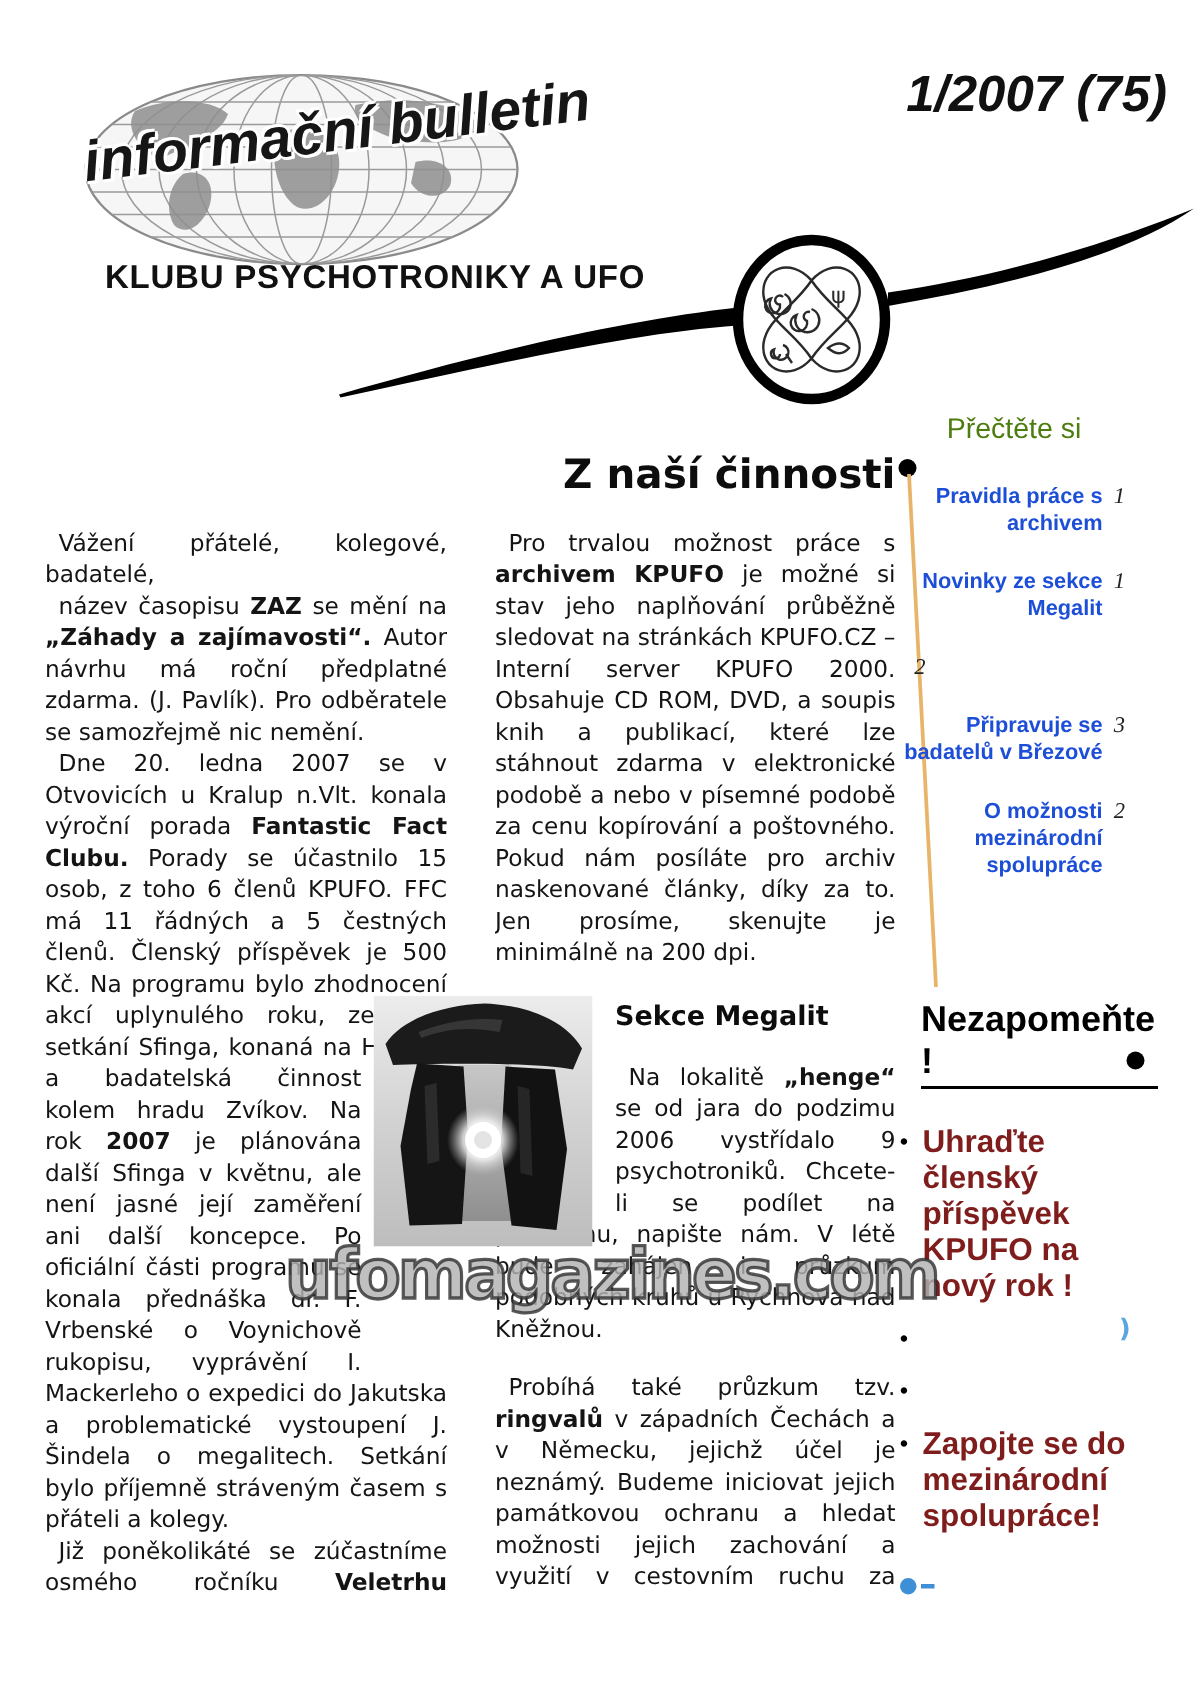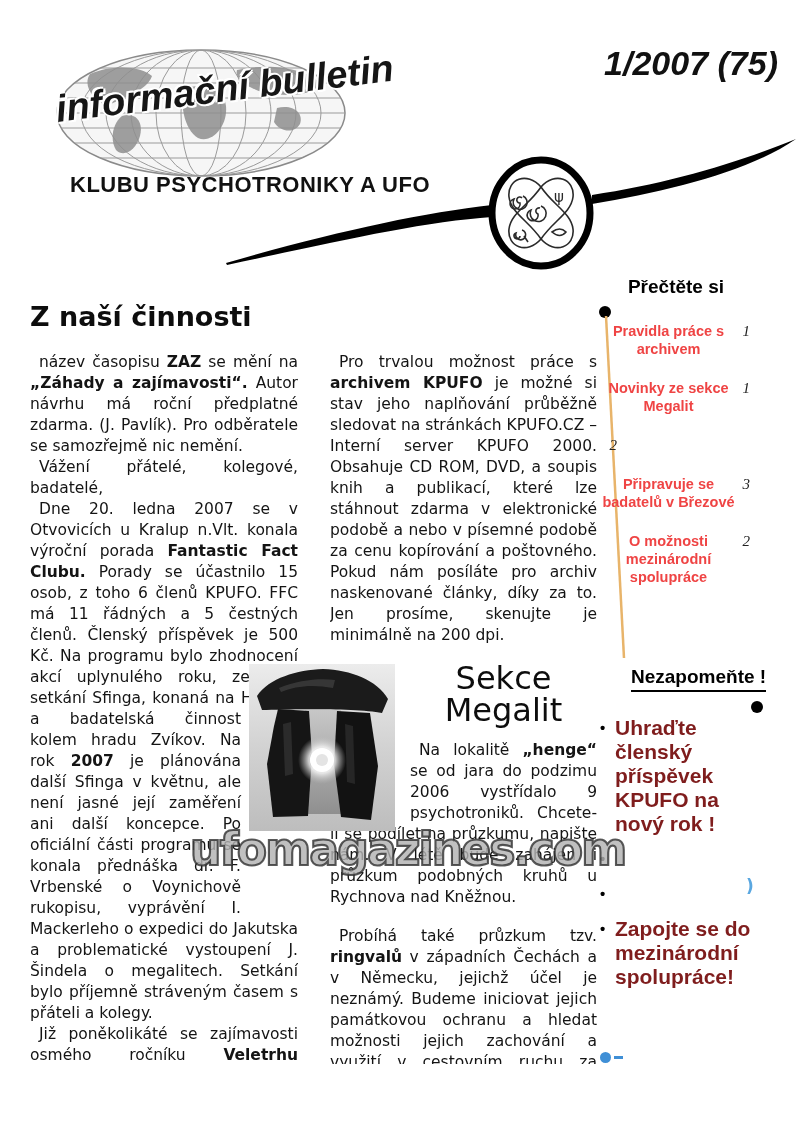--- a/index.html
+++ b/index.html
@@ -24,45 +24,45 @@
   .dot{position:absolute;border-radius:50%;background:#000;}
   .dot-toc{left:599px;top:306px;width:12px;height:12px;}
   .dot-rem{left:751px;top:701px;width:12px;height:12px;}
   .dot-blue{left:600px;top:1052px;width:11px;height:11px;background:#3f8fd6;}
   .dash-blue{position:absolute;left:614px;top:1056px;width:9px;height:3px;background:#3f8fd6;}
   .paren-blue{position:absolute;left:746px;top:876px;color:#5aa7e0;font-weight:bold;
               font-size:17px;font-family:"DejaVu Sans",sans-serif;}
   .toc-line-svg{position:absolute;left:598px;top:310px;width:40px;height:352px;}
 
   .toc{position:absolute;left:602px;top:276px;width:148px;font-family:"Liberation Sans",sans-serif;}
-  .toc-title{text-align:center;font-weight:bold;font-size:19px;margin-bottom:24px;color:#000000;}
+  .toc-title{text-align:center;font-weight:normal;font-size:19px;margin-bottom:24px;color:#4d7c0f;}
   .toc-item{display:flex;margin-bottom:21px;}
-  .toc-item-title{flex:1;text-align:center;font-weight:bold;font-size:14.5px;line-height:18px;color:#ef4444;}
+  .toc-item-title{flex:1;text-align:right;font-weight:bold;font-size:14.5px;line-height:18px;color:#1d4ed8;}
   .toc-item-page{width:15px;text-align:right;font-family:"Liberation Serif",serif;
                  font-style:italic;font-size:15px;color:#222;padding-top:1px;}
 
   .reminders{position:absolute;left:600px;top:666px;width:172px;font-family:"Liberation Sans",sans-serif;}
-  .rem-title{display:inline-block;margin-left:31px;margin-bottom:24px;font-weight:bold;font-size:19px;
+  .rem-title{display:inline-block;margin-left:14px;margin-bottom:24px;font-weight:bold;font-size:24px;
              border-bottom:2.5px solid #000;padding-bottom:2px;color:#000;}
   .rem-item{display:flex;margin-bottom:11px;}
   .rem-bullet{width:15px;font-weight:bold;font-size:15px;line-height:24px;color:#000;}
   .rem-text{width:142px;font-weight:bold;font-size:21px;line-height:24px;color:#7f1d1d;}
 
   
-  .h1{position:absolute;left:30px;top:301px;width:567px;text-align:left;
+  .h1{position:absolute;left:30px;top:301px;width:567px;text-align:right;
       font-weight:bold;font-size:27px;color:#0d0d0d;}
   .col{position:absolute;top:352px;height:712px;overflow:hidden;text-align:justify;
        font-size:15.5px;line-height:21px;color:#141414;}
   .col-left{left:30px;width:268px;}
   .col-right{left:330px;width:267px;}
   .col p{margin:0;text-indent:9px;}
   .col b{font-weight:bold;}
   .wrapR{float:right;width:57px;height:190px;}
   .wrapL{float:left;width:80px;height:160px;}
-  .h2{font-weight:normal;font-size:32px;line-height:32px;text-align:center;
+  .h2{font-weight:bold;font-size:18px;line-height:32px;text-align:left;
       margin:16px 0 14px 0;color:#0d0d0d;}
   .p-gap{margin-top:18px !important;}
 
   .megalith-svg{position:absolute;left:249px;top:664px;width:146px;height:167px;z-index:5;}
 
   .watermark{position:absolute;left:190px;top:822px;z-index:30;white-space:nowrap;
              font-family:"DejaVu Sans",sans-serif;font-weight:bold;font-size:46px;letter-spacing:-2px;
              color:rgba(178,178,178,0.82);-webkit-text-stroke:2.2px rgba(48,48,48,0.8);
              transform:scaleX(0.96);transform-origin:left center;}
 </style>
@@ -169,24 +169,24 @@
     </div>
     <div class="rem-item">
       <span class="rem-bullet">•</span>
       <span class="rem-text">Zapojte se do mezinárodní spolupráce!</span>
     </div>
   </div>
 
   <div class="h1">Z naší činnosti</div>
 
   <div class="col col-left">
+    <p><span><span>Vážení přátelé, kolegové, badatelé,</span></span></p>
     <p><span><span>název časopisu </span><b>ZAZ</b><span> se mění na </span><b>„Záhady a zajímavosti“.</b><span> Autor návrhu má roční předplatné zdarma. (J. Pavlík). Pro odběratele se samozřejmě nic nemění.</span></span></p>
-    <p><span><span>Vážení přátelé, kolegové, badatelé,</span></span></p>
     <p><span><span>Dne 20. ledna 2007 se v Otvovicích u Kralup n.Vlt. konala výroční porada </span><b>Fantastic Fact Clubu.</b><span> Porady se účastnilo 15 osob, z toho 6 členů KPUFO. FFC má 11 řádných a 5 čestných členů. Členský příspěvek je 500 Kč. Na programu bylo zhodnocení akcí uplynulého roku, zejména setkání Sfinga, konaná na Housce a </span></span><span class="wrapR"></span><span><span>badatelská činnost kolem hradu Zvíkov. Na rok </span><b>2007</b><span> je plánována další Sfinga v květnu, ale není jasné její zaměření ani další koncepce. Po oficiální části programu se konala přednáška dr. F. Vrbenské o Voynichově rukopisu, vyprávění I. Mackerleho o expedici do Jakutska a problematické vystoupení J. Šindela o megalitech. Setkání bylo příjemně stráveným časem s přáteli a kolegy.</span></span></p>
-    <p><span><span>Již poněkolikáté se zajímavosti osmého ročníku </span><b>Veletrhu neziskových organizací 4. dubna 2007</b></span></p>
+    <p><span><span>Již poněkolikáté se zúčastníme osmého ročníku </span><b>Veletrhu neziskových organizací 4. dubna 2007</b></span></p>
   </div>
 
   <div class="col col-right">
     <p><span><span>Pro trvalou možnost práce s </span><b>archivem KPUFO</b><span> je možné si stav jeho naplňování průběžně sledovat na stránkách KPUFO.CZ – Interní server KPUFO 2000. Obsahuje CD ROM, DVD, a soupis knih a publikací, které lze stáhnout zdarma v elektronické podobě a nebo v písemné podobě za cenu kopírování a poštovného. Pokud nám posíláte pro archiv naskenované články, díky za to. Jen prosíme, skenujte je minimálně na 200 dpi.</span></span></p>
     <span class="wrapL"></span>
     <div class="h2">Sekce Megalit</div>
     <p><span><span>Na lokalitě </span><b>„henge“</b><span> se od jara do podzimu 2006 vystřídalo 9 psychotroniků. Chcete-li se podílet na průzkumu, napište nám. V létě bude zahájen i průzkum podobných kruhů u Rychnova nad Kněžnou.</span></span></p>
     <p class="p-gap"><span><span>Probíhá také průzkum tzv. </span><b>ringvalů</b><span> v západních Čechách a v Německu, jejichž účel je neznámý. Budeme iniciovat jejich památkovou ochranu a hledat možnosti jejich zachování a využití v cestovním ruchu za pomoci mezinárodních projektů.</span></span></p>
   </div>
 

